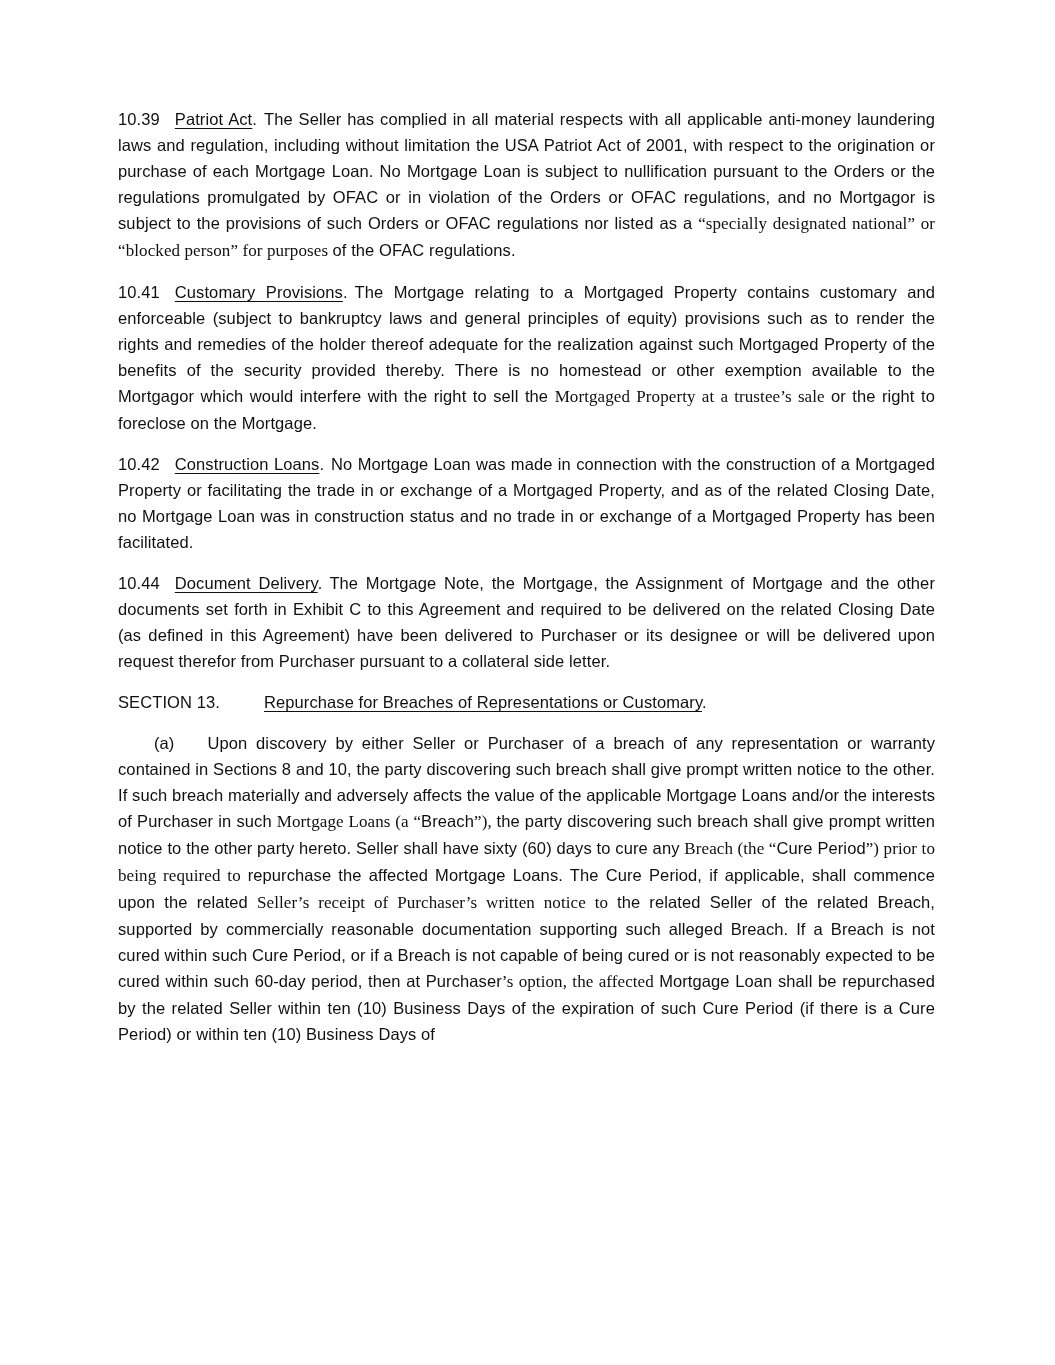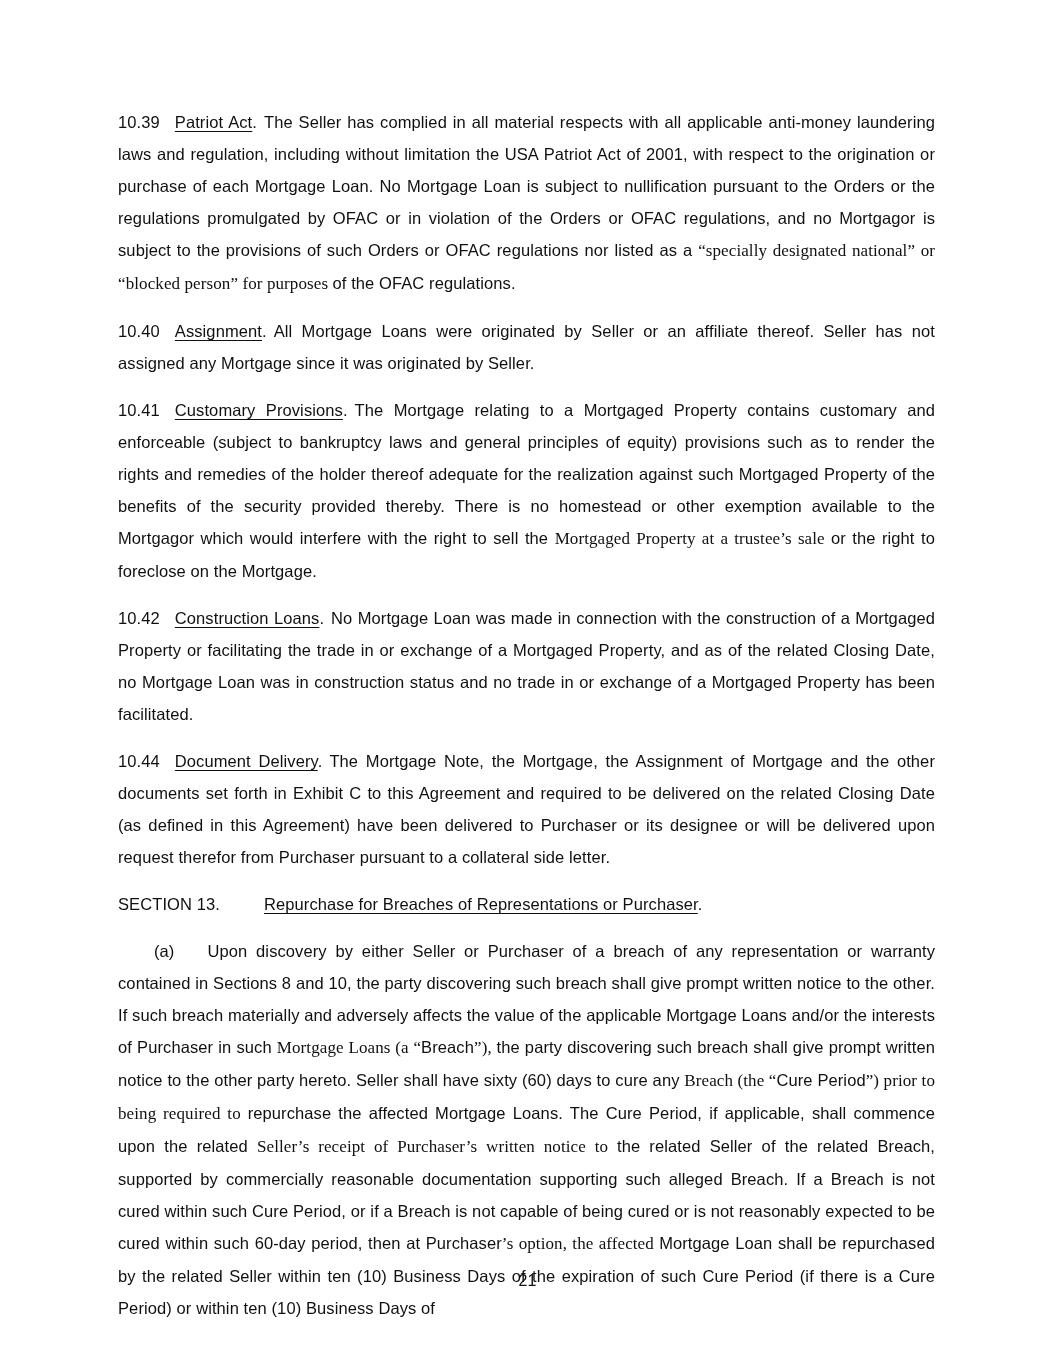--- a/index.html
+++ b/index.html
@@ -15,21 +15,21 @@
     overflow: hidden;
     color: #101010;
     font-family: "Liberation Sans", sans-serif;
   }
   .content {
     padding: 106px 120px 0 118px;
   }
   p.para {
     margin: 0 0 15px 0;
     font-size: 16.5px;
-    line-height: 32px;
+    line-height: 26px;
     text-align: justify;
     letter-spacing: 0.1px;
   }
   .num {
     margin-right: 15px;
   }
   .u {
     text-decoration: underline;
     text-underline-offset: 3px;
     text-decoration-thickness: 1.4px;
@@ -59,29 +59,27 @@
   }
 </style>
 </head>
 <body>
 
 <div class="doc">
   <div class="content">
 
     <p class="para"><span class="num">10.39</span><span class="u">Patriot Act</span><span class="head-period">.</span><span>The Seller has complied in all material respects with all applicable anti-money laundering laws and regulation, including without limitation the USA Patriot Act of 2001, with respect to the origination or purchase of each Mortgage Loan.  No Mortgage Loan is subject to nullification pursuant to the Orders or the regulations promulgated by OFAC or in violation of the Orders or OFAC regulations, and no Mortgagor is subject to the provisions of such Orders or OFAC regulations nor listed as a </span><span class="serif">“specially designated national” or “blocked person” for purposes </span><span>of the OFAC regulations.</span></p>
 
-    <p class="para"><span class="num">10.40</span><span class="u">Assignment</span><span class="head-period">.</span><span>All Mortgage Loans were originated by Seller or an affiliate thereof.  Seller has not assigned any Mortgage since it was originated by Seller.</span></p>
 
     <p class="para"><span class="num">10.41</span><span class="u">Customary Provisions</span><span class="head-period">.</span><span>The Mortgage relating to a Mortgaged Property contains customary and enforceable (subject to bankruptcy laws and general principles of equity) provisions such as to render the rights and remedies of the holder thereof adequate for the realization against such Mortgaged Property of the benefits of the security provided thereby.  There is no homestead or other exemption available to the Mortgagor which would interfere with the right to sell the </span><span class="serif">Mortgaged Property at a trustee’s sale </span><span>or the right to foreclose on the Mortgage.</span></p>
 
     <p class="para"><span class="num">10.42</span><span class="u">Construction Loans</span><span class="head-period">.</span><span>No Mortgage Loan was made in connection with the construction of a Mortgaged Property or facilitating the trade in or exchange of a Mortgaged Property, and as of the related Closing Date, no Mortgage Loan was in construction status and no trade in or exchange of a Mortgaged Property has been facilitated.</span></p>
 
 
     <p class="para"><span class="num">10.44</span><span class="u">Document Delivery</span><span class="head-period">.</span><span>The Mortgage Note, the Mortgage, the Assignment of Mortgage and the other documents set forth in Exhibit C to this Agreement and required to be delivered on the related Closing Date (as defined in this Agreement) have been delivered to Purchaser or its designee or will be delivered upon request therefor from Purchaser pursuant to a collateral side letter.</span></p>
 
-    <p class="para"><span class="sec11-label">SECTION 13.</span><span class="u">Repurchase for Breaches of Representations or Purchaser</span><span>.</span></p>
+    <p class="para"><span class="sec11-label">SECTION 13.</span><span class="u">Repurchase for Breaches of Representations or Customary</span><span>.</span></p>
 
     <p class="para"><span class="par-label">(a)</span><span>Upon discovery by either Seller or Purchaser of a breach of any representation or warranty contained in Sections 8 and 10, the party discovering such breach shall give prompt written notice to the other.  If such breach materially and adversely affects the value of the applicable Mortgage Loans and/or the interests of Purchaser in such </span><span class="serif">Mortgage Loans (a “</span><span>Breach</span><span class="serif">”), </span><span>the party discovering such breach shall give prompt written notice to the other party hereto.  Seller shall have sixty (60) days to cure any </span><span class="serif">Breach (the “</span><span>Cure Period</span><span class="serif">”) prior to being required to </span><span>repurchase the affected Mortgage Loans. The Cure Period, if applicable, shall commence upon the related </span><span class="serif">Seller’s receipt of Purchaser’s written notice to </span><span>the related Seller of the related Breach, supported by commercially reasonable documentation supporting such alleged Breach.  If a Breach is not cured within such Cure Period, or if a Breach is not capable of being cured or is not reasonably expected to be cured within such 60-day period, then at Purchaser</span><span class="serif">’s option, the affected </span><span>Mortgage Loan shall be repurchased by the related Seller within ten (10) Business Days of the expiration of such Cure Period (if there is a Cure Period) or within ten (10) Business Days of</span></p>
 
   </div>
 
-  <div class="footer">21</div>
 </div>
 
 </body></html>

